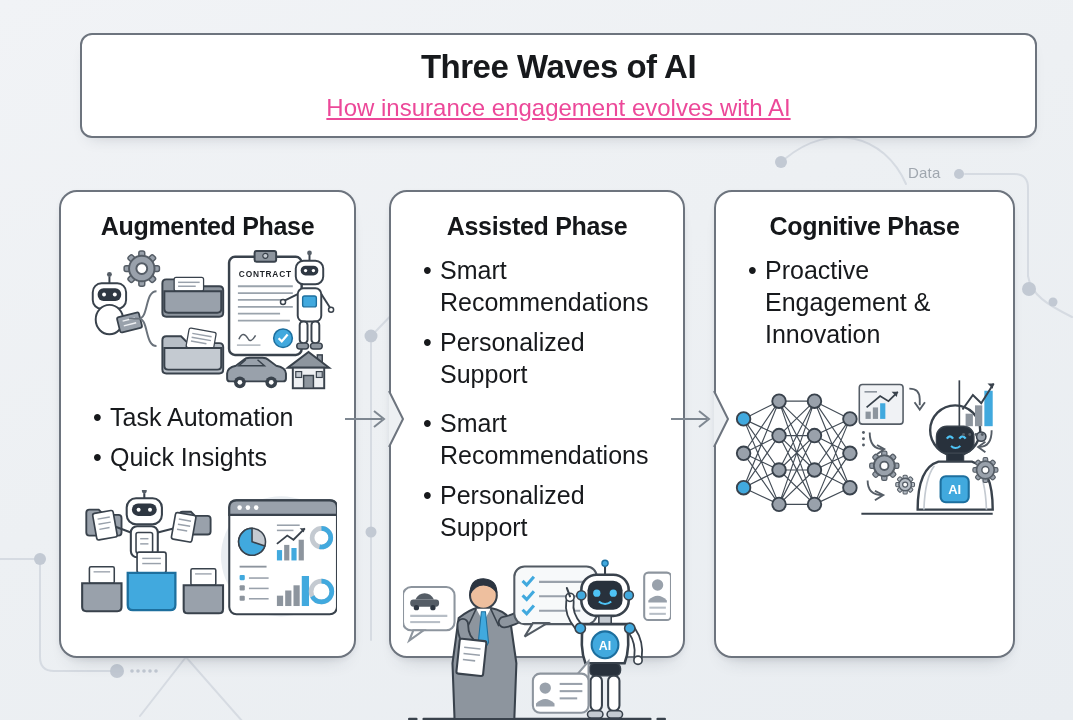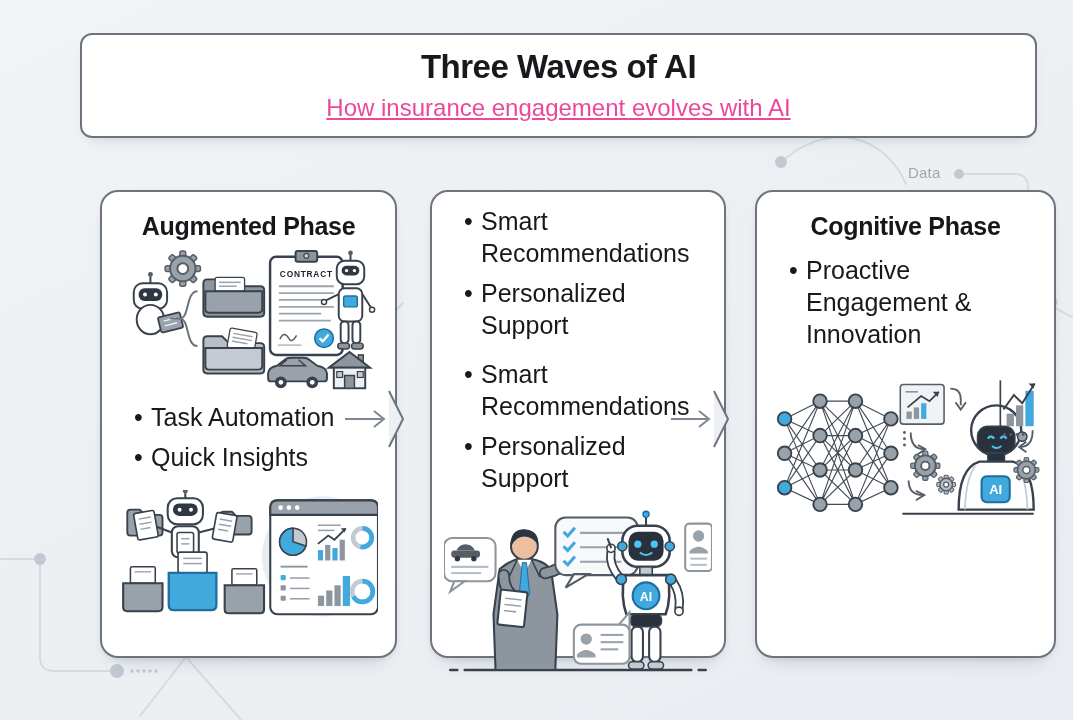--- a/index.html
+++ b/index.html
@@ -10,21 +10,21 @@
   .data-label{position:absolute;left:908px;top:164px;font-size:15px;font-weight:500;
               color:#a0a7af;z-index:0;letter-spacing:.2px;}
   .title-card{position:absolute;left:60px;top:33px;width:953px;height:101px;background:#fff;
               border:2px solid #6d747e;border-radius:12px;z-index:1;
               box-shadow:0 8px 16px -10px rgba(45,55,70,.25);display:flex;flex-direction:column;
               align-items:center;justify-content:center;margin-left:20px;}
   .page-title{font-size:33px;font-weight:700;color:#17191c;letter-spacing:-.5px;line-height:1.1;}
   .page-subtitle{font-size:24px;font-weight:400;color:#ec4899;margin-top:9px;text-decoration:underline;}
   .card{position:absolute;top:190px;height:468px;background:#fff;border:2px solid #6d747e;
         border-radius:18px;z-index:1;box-sizing:border-box;
-        box-shadow:0 12px 20px -14px rgba(45,55,70,.3),0 2px 5px rgba(45,55,70,.06);margin-left:41px;}
+        box-shadow:0 12px 20px -14px rgba(45,55,70,.3),0 2px 5px rgba(45,55,70,.06);}
   .card-1{left:59px;width:297px;}
   .card-2{left:389px;width:296px;}
   .card-3{left:714px;width:301px;}
   .card h2{margin:20px 6px 0;text-align:center;font-size:25px;font-weight:700;
            color:#15171a;letter-spacing:-.3px;}
   .card ul{list-style:none;margin:10px 0 0;padding:0 14px 0 32px;}
   .card li{position:relative;padding-left:17px;font-size:25px;line-height:1.28;
            color:#17191c;margin-top:8px;}
   .card li::before{content:"•";position:absolute;left:0;top:0;}
   .card-2 ul{margin-top:13px;}
@@ -294,20 +294,21 @@
           <g transform="translate(89,88)">
             <circle r="10" fill="none" stroke="#c4cad1" stroke-width="4.5"></circle>
             <circle r="10" fill="none" stroke="#41a9de" stroke-width="4.5" stroke-dasharray="42 21" transform="rotate(-90)"></circle>
           </g>
         </g>
       </svg>
     </div>
   </div>
 
   <div class="card card-2">
+    <h2>Assisted Phase</h2>
     <ul>
       <li>Smart Recommendations</li>
       <li>Personalized Support</li>
       <li class="gap-md">Smart Recommendations</li>
       <li>Personalized Support</li>
     </ul>
 
     <div class="illus ill-c">
       <svg viewBox="0 0 260 175">
 

